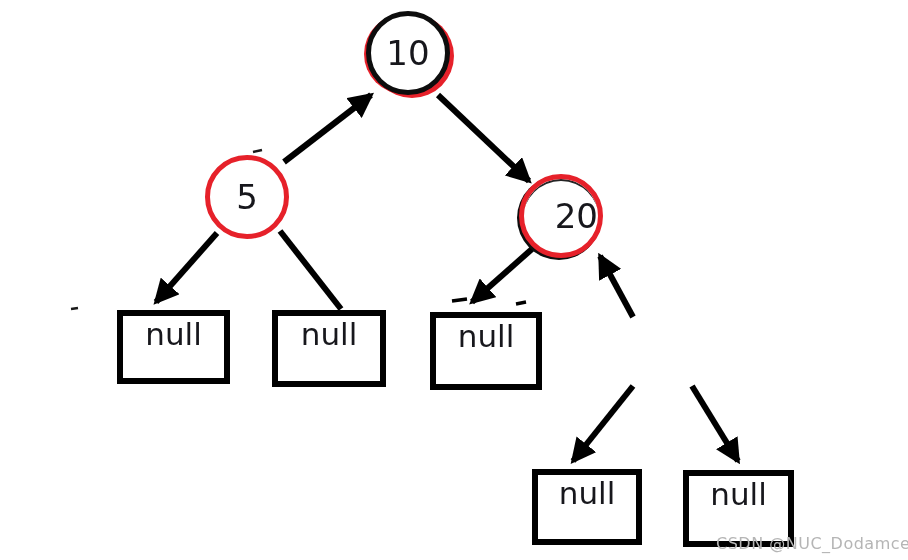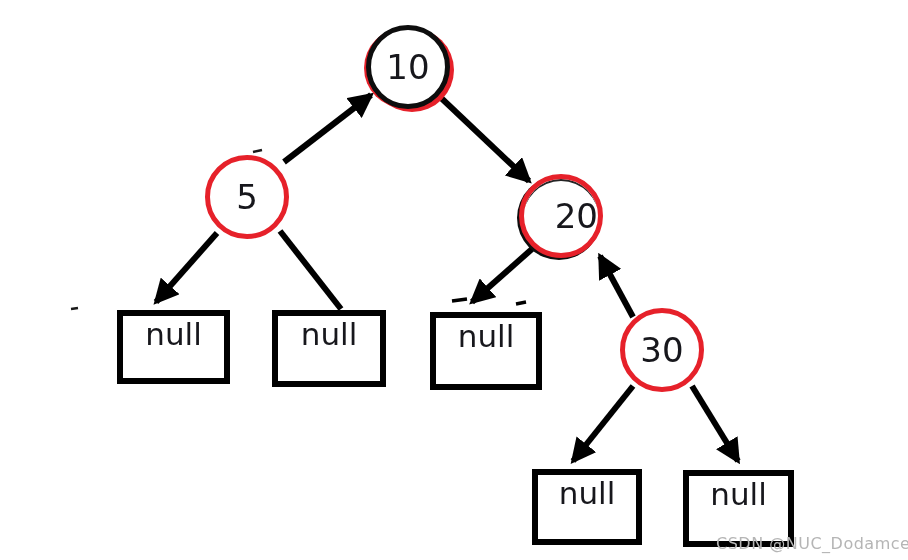--- a/index.html
+++ b/index.html
@@ -49,21 +49,21 @@
     justify-content: center;
     font-size: 31px;
     color: #17171c;
     z-index: 2;
   }
   #b1 { left: 117px; top: 310px; width: 113px; height: 74px; }
   #b2 { left: 272px; top: 310px; width: 114px; height: 77px; }
   #b3 { left: 430px; top: 312px; width: 112px; height: 78px; }
   #b4 { left: 532px; top: 469px; width: 110px; height: 76px; }
   #b5 { left: 683px; top: 470px; width: 111px; height: 77px; }
-  #n10 { left: 366px; top: 25px; }
+  #n10 { left: 366px; top: 11px; }
   #n5  { left: 205px; top: 155px; }
   #n20 { left: 519px; top: 174px; }
   #n30 { left: 620px; top: 308px; }
   .watermark {
     position: absolute;
     left: 716px; top: 534px;
     font-size: 16px;
     color: #b5b5b5;
     letter-spacing: 0.5px;
     white-space: nowrap;
@@ -99,23 +99,20 @@
 
   <div id="n10" class="tree-node ring-black">
     <span>10</span>
   </div>
   <div id="n5" class="tree-node ring-red">
     <span>5</span>
   </div>
   <div id="n20" class="tree-node ring-red-black">
     <span>20</span>
   </div>
-  <div id="n30" class="tree-node ring-red">
-    <span>30</span>
-  </div>
 
   <div id="b1" class="null-box">
     <span>null</span>
   </div>
   <div id="b2" class="null-box">
     <span>null</span>
   </div>
   <div id="b3" class="null-box">
     <span>null</span>
   </div>

